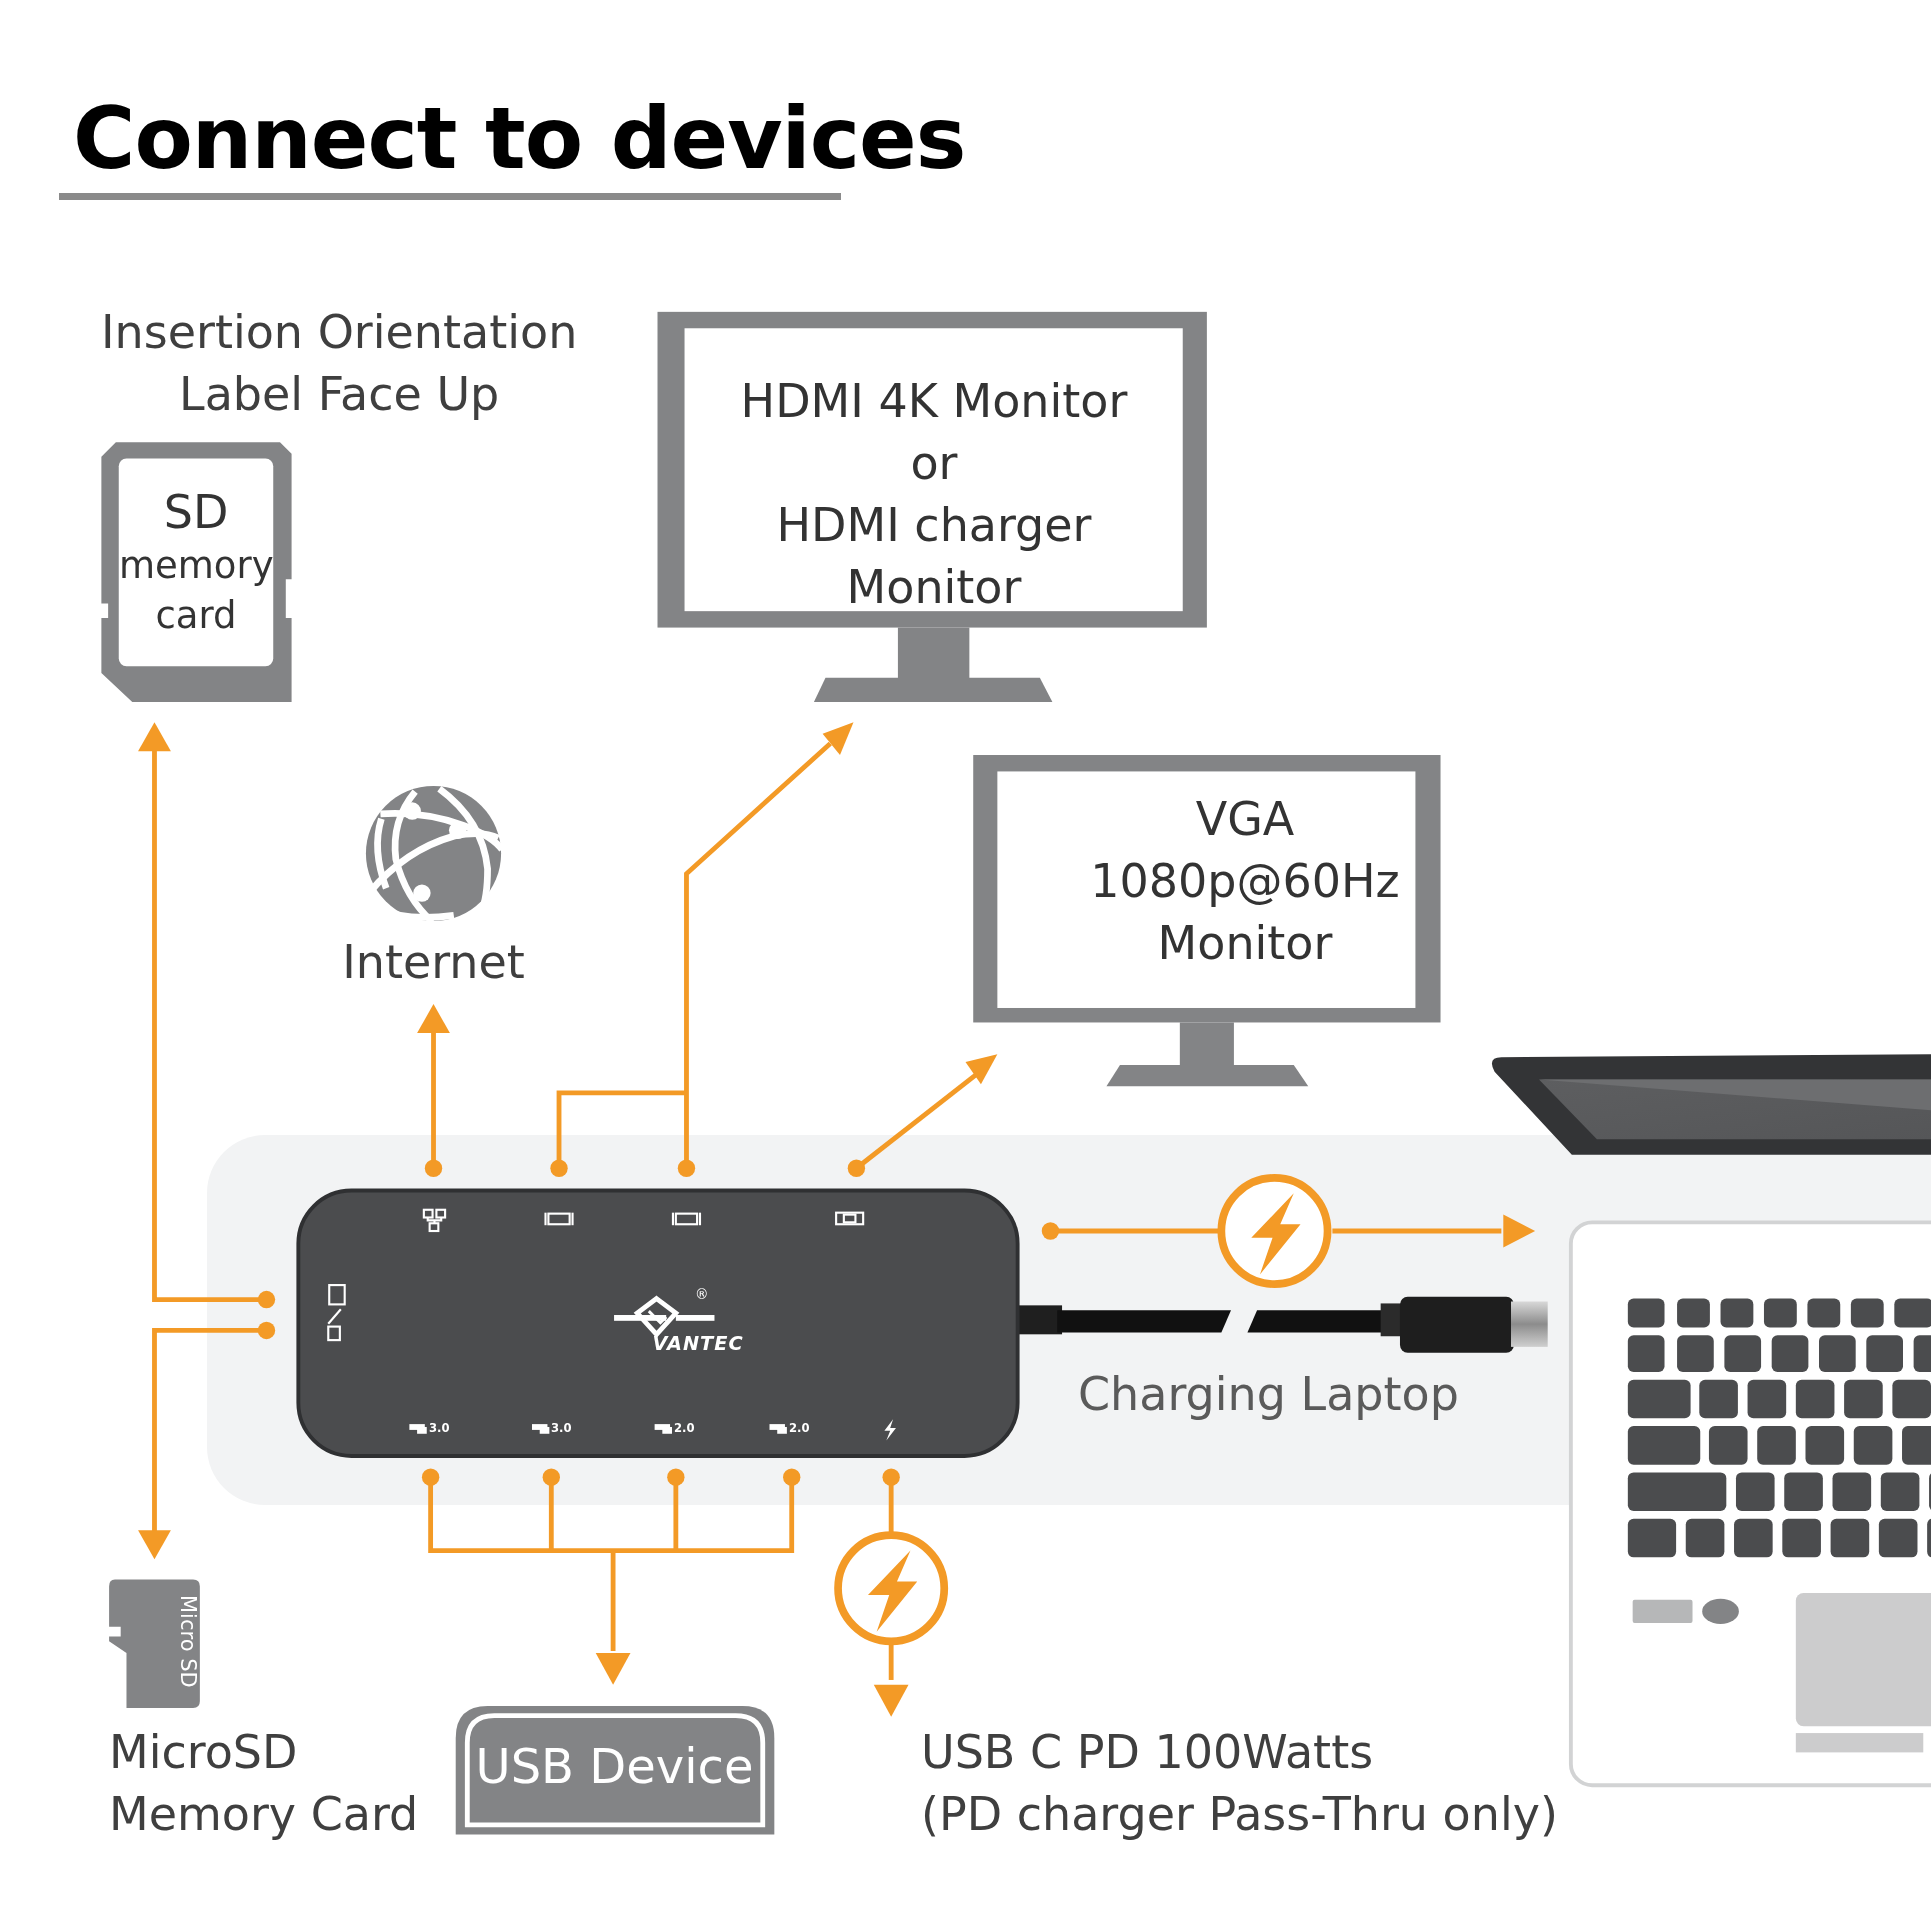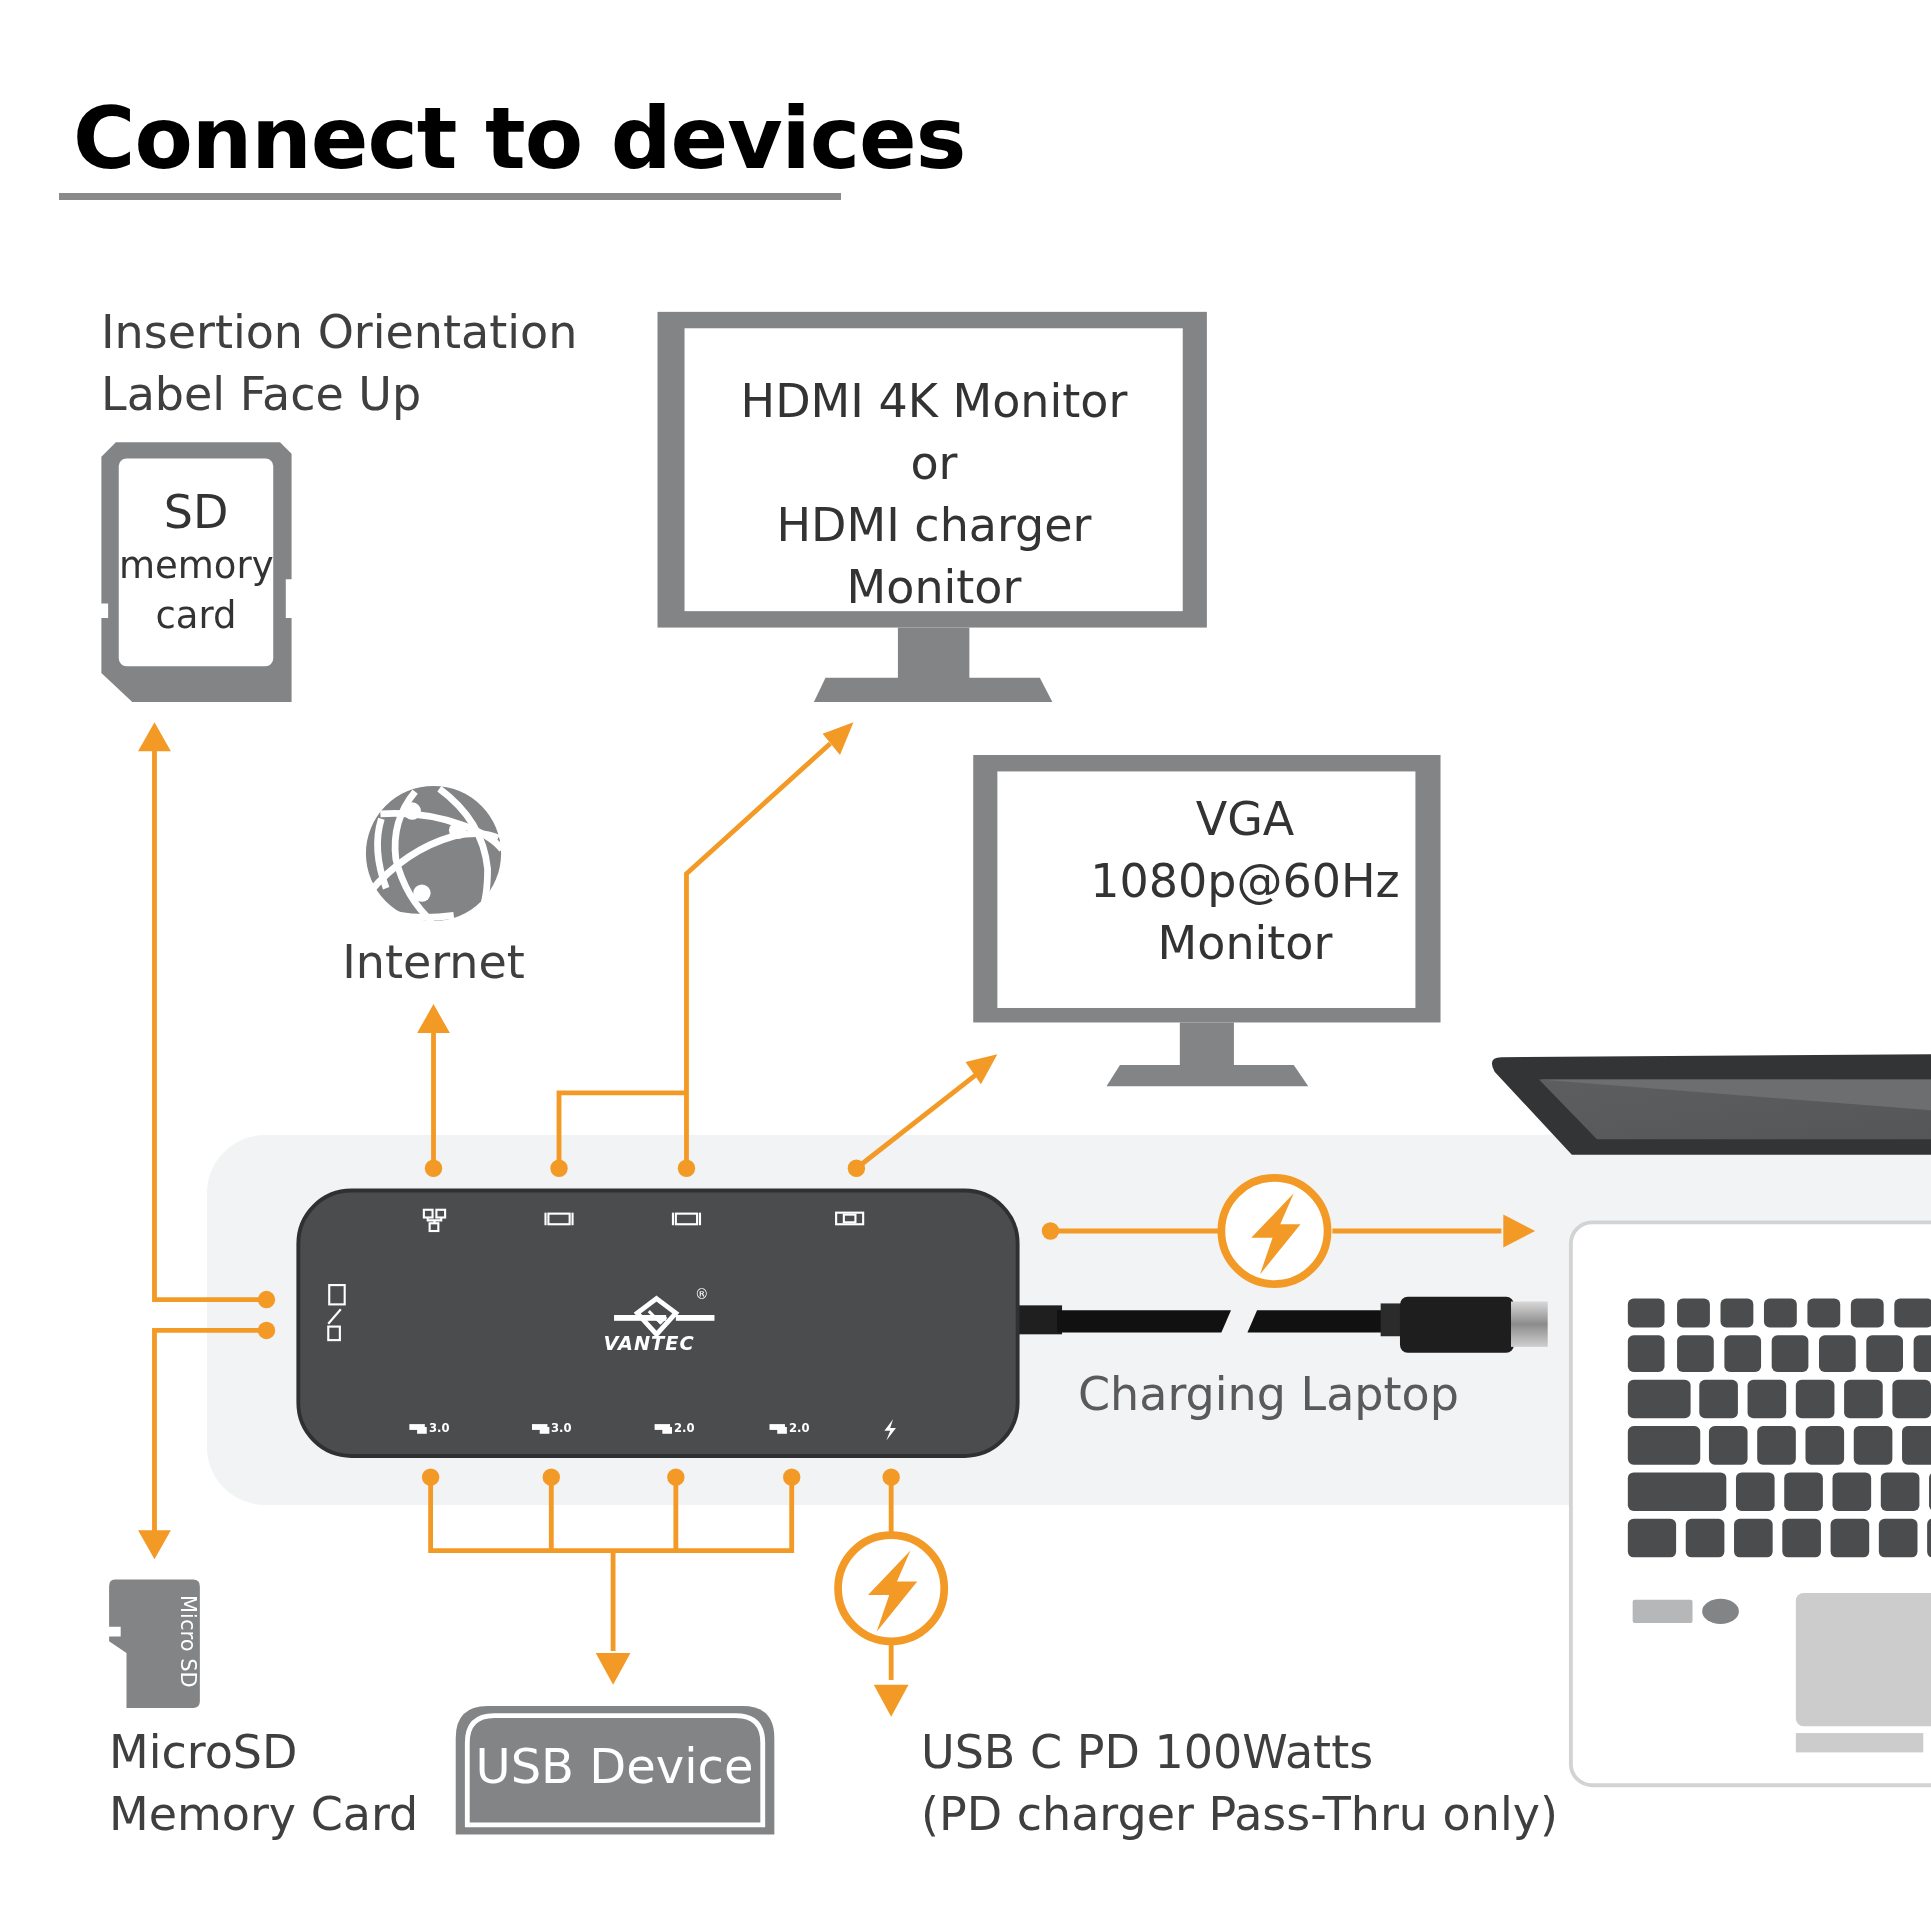--- a/index.html
+++ b/index.html
@@ -257,21 +257,21 @@
     <g>
       <path d="M119,1636 L200,1636 Q207,1636 207,1643 L207,1762 Q207,1769 200,1769 L131,1769 L131,1712 L113,1700 L113,1695 L125,1695 L125,1685 L113,1685 L113,1643 Q113,1636 119,1636 Z" fill="#838486"></path>
     </g>
 
     <g>
       <path d="M472,1900 L472,1800 Q472,1767 505,1767 L769,1767 Q802,1767 802,1800 L802,1900 Z" fill="#838486"></path>
       <path d="M484,1890 L484,1805 Q484,1777 512,1777 L762,1777 Q790,1777 790,1805 L790,1890 Z" fill="none" stroke="#ffffff" stroke-width="5"></path>
     </g>
   </svg>
 
-  <div class="abs lbl" style="left:101px; top:301px;">
+  <div class="abs lbl" style="left:101px; top:301px;text-align:center;">
     <div>Insertion Orientation</div>
     <div>Label Face Up</div>
   </div>
   <div class="abs center" style="left:119px; top:483px; width:154px; color:#333;">
     <div style="font-size:46px; line-height:58px;">SD</div>
     <div style="font-size:37px; line-height:50px;">memory</div>
     <div style="font-size:37px; line-height:50px;">card</div>
   </div>
 
   <div class="abs monitor-text" style="left:685px; top:370px; width:498px;">
@@ -281,21 +281,21 @@
   </div>
 
   <div class="abs monitor-text" style="left:997px; top:788px; width:496px;">
     <div>VGA</div>
     <div>1080p@60Hz</div>
     <div>Monitor</div>
   </div>
 
   <div class="abs lbl center" style="left:337px; top:931px; width:193px;">Internet</div>
 
-  <div class="abs" style="left:586px; top:1332px; width:126px; text-align:center; color:#fff; font-weight:bold; font-style:italic; font-size:19.3px; letter-spacing:1px;">VANTEC</div>
+  <div class="abs" style="left:635px; top:1332px; width:126px; text-align:center; color:#fff; font-weight:bold; font-style:italic; font-size:19.3px; letter-spacing:1px;">VANTEC</div>
   <div class="abs" style="left:695px; top:1286px; color:#fff; font-size:13.5px;">®</div>
 
   <div class="abs" style="left:0; top:0;">
     <span class="abs" style="left:429px; top:1421px; font-size:11.6px; color:#fff; font-weight:bold;">3.0</span>
     <span class="abs" style="left:551px; top:1421px; font-size:11.6px; color:#fff; font-weight:bold;">3.0</span>
     <span class="abs" style="left:674px; top:1421px; font-size:11.6px; color:#fff; font-weight:bold;">2.0</span>
     <span class="abs" style="left:789px; top:1421px; font-size:11.6px; color:#fff; font-weight:bold;">2.0</span>
   </div>
 
   <div class="abs lbl" style="left:1078px; top:1363px; color:#5a5a5a;">Charging Laptop</div>

